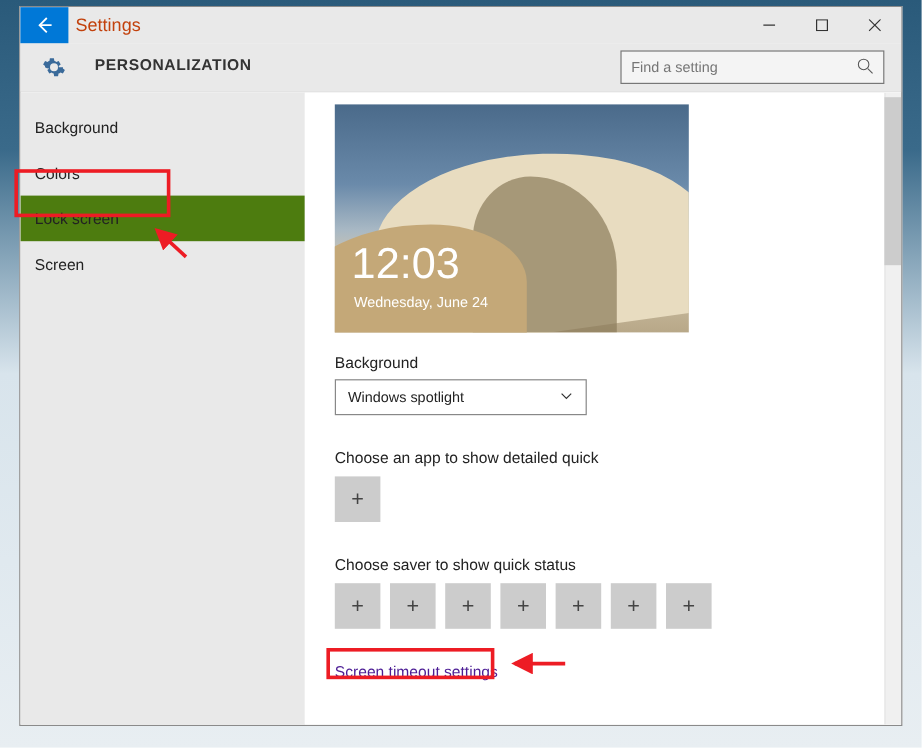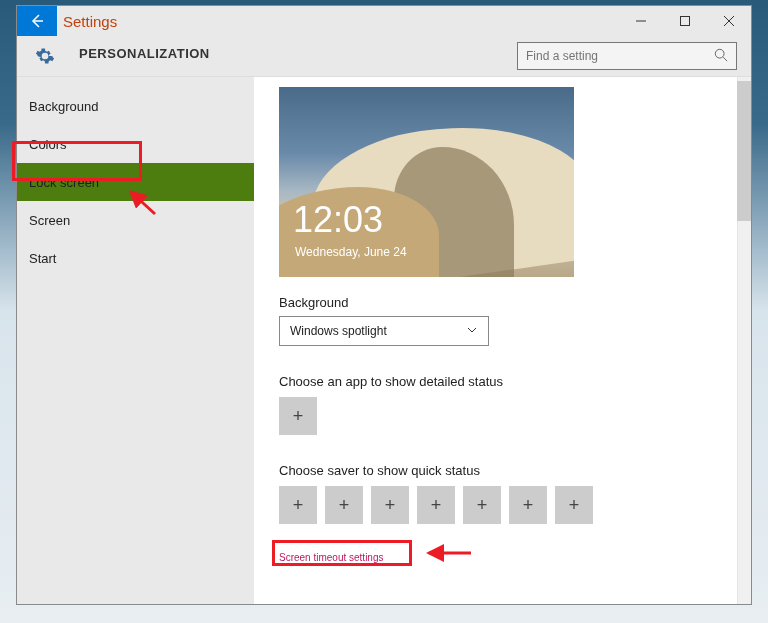--- a/index.html
+++ b/index.html
@@ -234,22 +234,22 @@
       width: 38px;
       height: 38px;
       background: #ccc;
       display: flex;
       align-items: center;
       justify-content: center;
       font-size: 18px;
       color: #444;
     }
     .link {
-      color: #be185d;
-      font-size: 10px;
+      color: #4c1d95;
+      font-size: 13px;
       display: block;
       margin-bottom: 16px;
     }
     .main-content-wrapper{
       margin-left: 5px;
       padding-top:0;
     }
     
     .hl-box {
       position: absolute;
@@ -322,23 +322,20 @@
         </div>
       <div class="side-item">
           <span>Colors</span>
         </div>
       <div class="side-item selected">
           <span>Lock screen</span>
         </div>
       <div class="side-item">
           <span>Screen</span>
         </div>
-      <div class="side-item">
-          <span>Start</span>
-        </div>
     </div>
 
     <div class="main">
       <div class="scrollbar-track">
         <div class="scrollbar"></div>
       </div>
       <div class="main-content-wrapper" style="padding-left:20px; padding-right:30px;">
 
         <div class="preview">
           <div class="dune1"></div>
@@ -349,21 +346,21 @@
         </div>
 
         <div class="section-label">Background</div>
         <div class="dropdown">
           <span>Windows spotlight</span>
           <span><svg width="12" height="12" viewBox="0 0 12 12">
                 <path d="M2 4 L6 8 L10 4" stroke="#333" fill="none" stroke-width="1"></path>
               </svg></span>
         </div>
 
-        <div class="section-label">Choose an app to show detailed status</div>
+        <div class="section-label">Choose an app to show detailed quick</div>
         <div class="tile-row">
           <div class="tile">
               <span>+</span>
             </div>
         </div>
 
         <div class="section-label">Choose saver to show quick status</div>
         <div class="tile-row">
           <div class="tile">
               <span>+</span>

